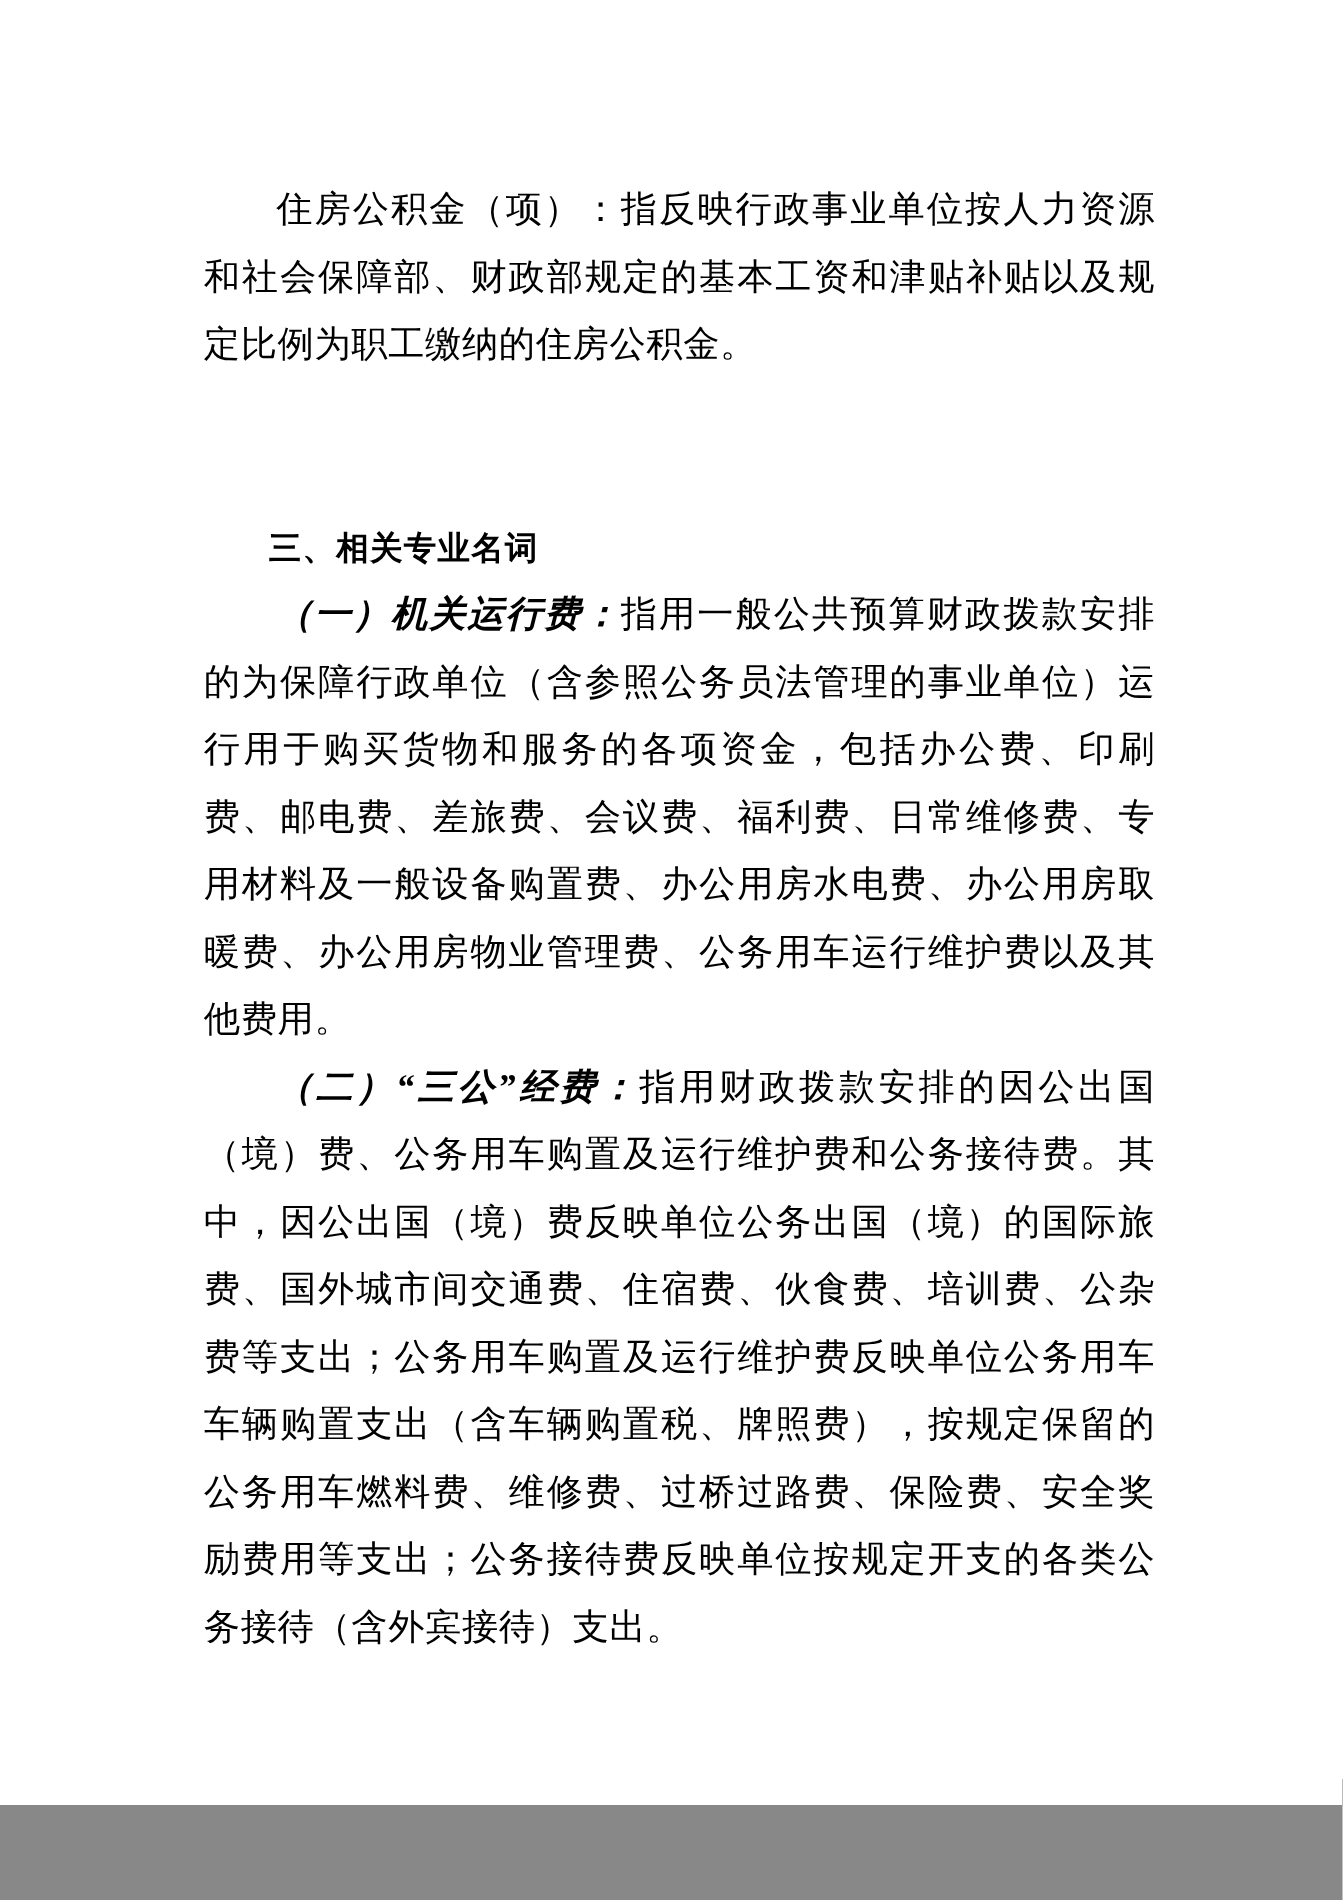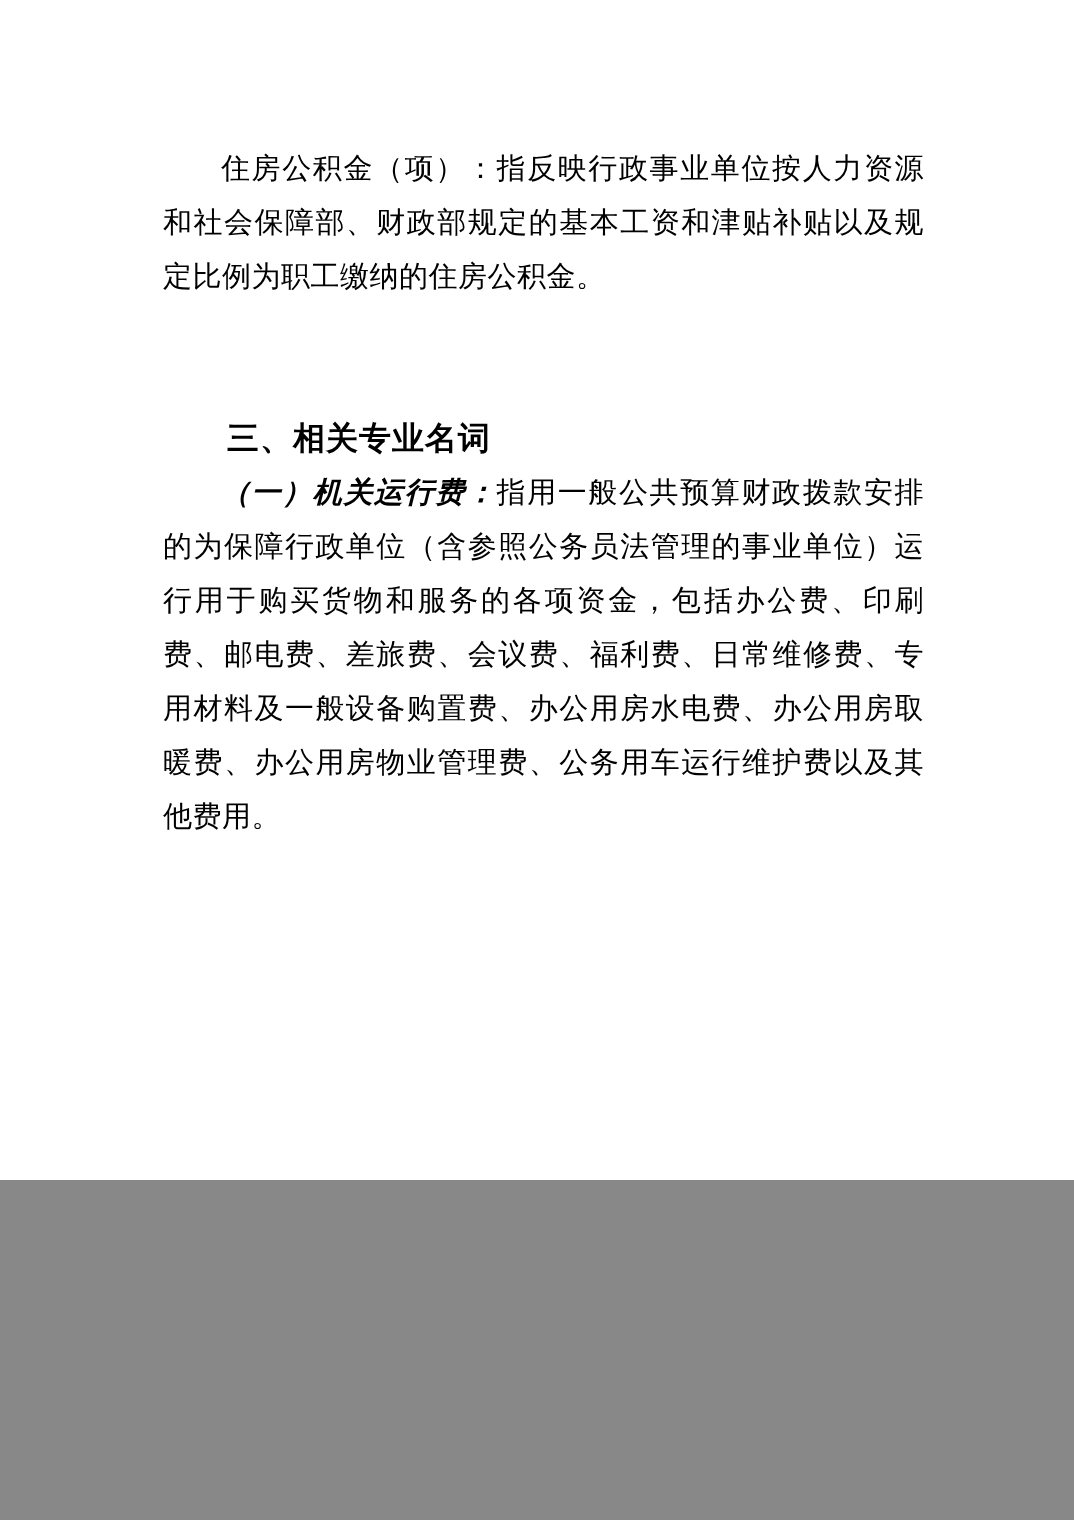--- a/index.html
+++ b/index.html
@@ -3,42 +3,42 @@
 <meta charset="utf-8">
 <style>
   html, body {
     margin: 0;
     padding: 0;
     background: #888;
   }
   .page {
     position: relative;
     width: 1074px;
-    height: 1180px;
+    height: 1444px;
     margin: 0 auto;
     background: #ffffff;
     box-sizing: border-box;
     padding: 141px 150px 0 163px;
     color: #000000;
     font-family: "Liberation Serif", "DejaVu Serif", serif;
     font-size: 29px;
     overflow: hidden;
   }
   .body-para {
     margin: 0;
     line-height: 54px;
     text-align: justify;
     text-justify: inter-character;
     text-indent: 2em;
     letter-spacing: 0.5px;
   }
   .section-heading {
     margin: 108px 0 0 0;
     font-family: "Liberation Sans", "DejaVu Sans", sans-serif;
-    font-size: 32px;
+    font-size: 26px;
     font-weight: bold;
     line-height: 54px;
     text-indent: 2em;
     letter-spacing: 1px;
   }
   .term-label {
     font-weight: bold;
     font-style: italic;
   }
 </style>
@@ -46,14 +46,15 @@
 <body>
 
 <div class="page">
 
   <p class="body-para">住房公积金（项）：指反映行政事业单位按人力资源和社会保障部、财政部规定的基本工资和津贴补贴以及规定比例为职工缴纳的住房公积金。</p>
 
   <h2 class="section-heading">三、相关专业名词</h2>
 
   <p class="body-para"><span class="term-label">（一）机关运行费：</span><span>指用一般公共预算财政拨款安排的为保障行政单位（含参照公务员法管理的事业单位）运行用于购买货物和服务的各项资金，包括办公费、印刷费、邮电费、差旅费、会议费、福利费、日常维修费、专用材料及一般设备购置费、办公用房水电费、办公用房取暖费、办公用房物业管理费、公务用车运行维护费以及其他费用。</span></p>
 
+  <p class="body-para"><span class="term-label">（二）“三公”经费：</span><span>指用财政拨款安排的因公出国（境）费、公务用车购置及运行维护费和公务接待费。其中，因公出国（境）费反映单位公务出国（境）的国际旅费、国外城市间交通费、住宿费、伙食费、培训费、公杂费等支出；公务用车购置及运行维护费反映单位公务用车车辆购置支出（含车辆购置税、牌照费），按规定保留的公务用车燃料费、维修费、过桥过路费、保险费、安全奖励费用等支出；公务接待费反映单位按规定开支的各类公务接待（含外宾接待）支出。</span></p>
 
 </div>
 
 </body></html>

